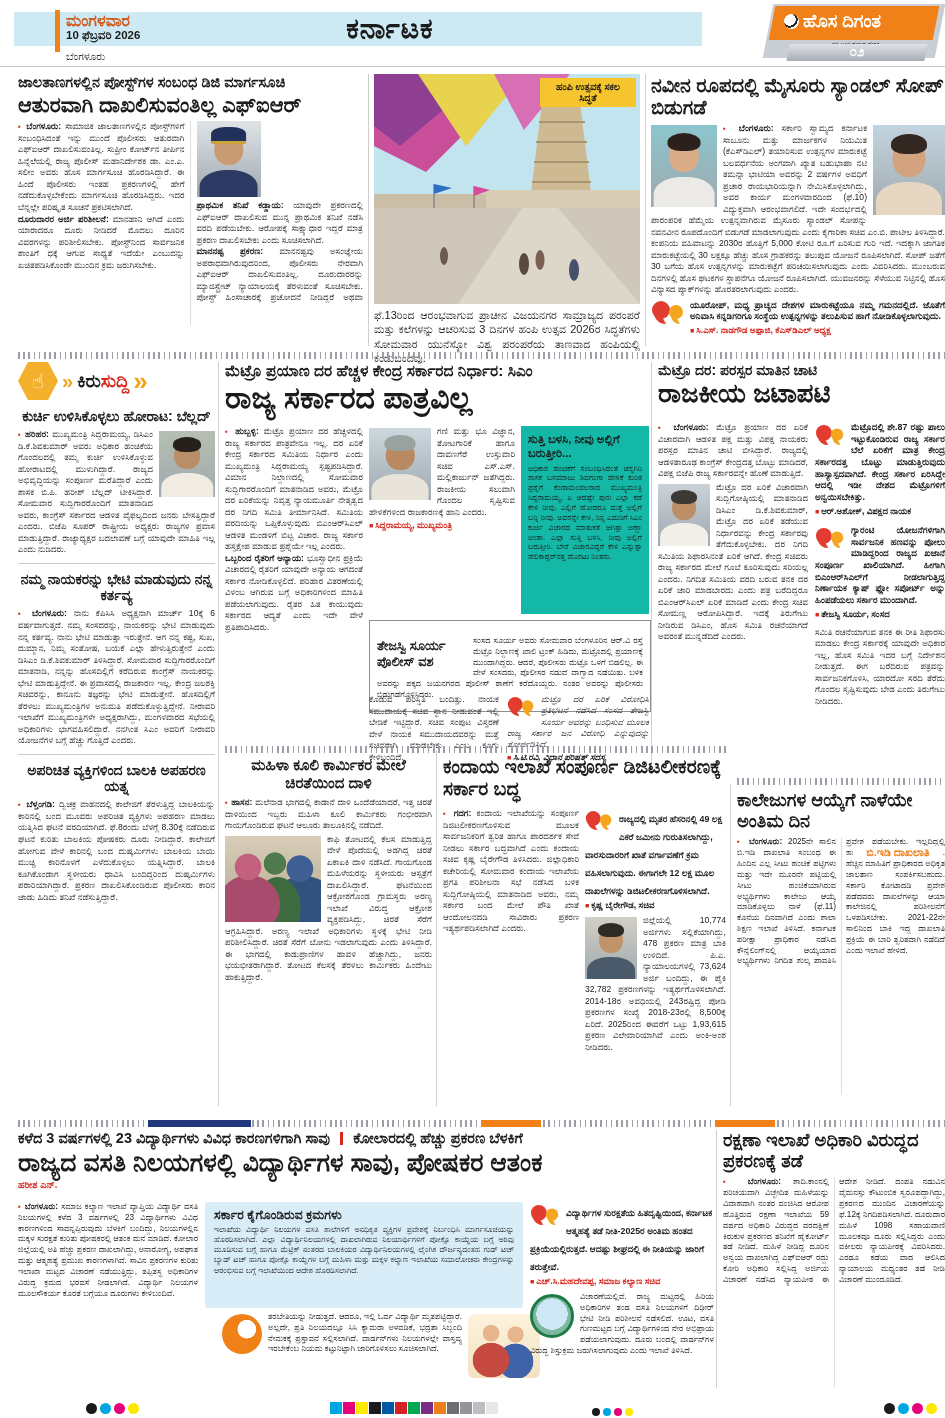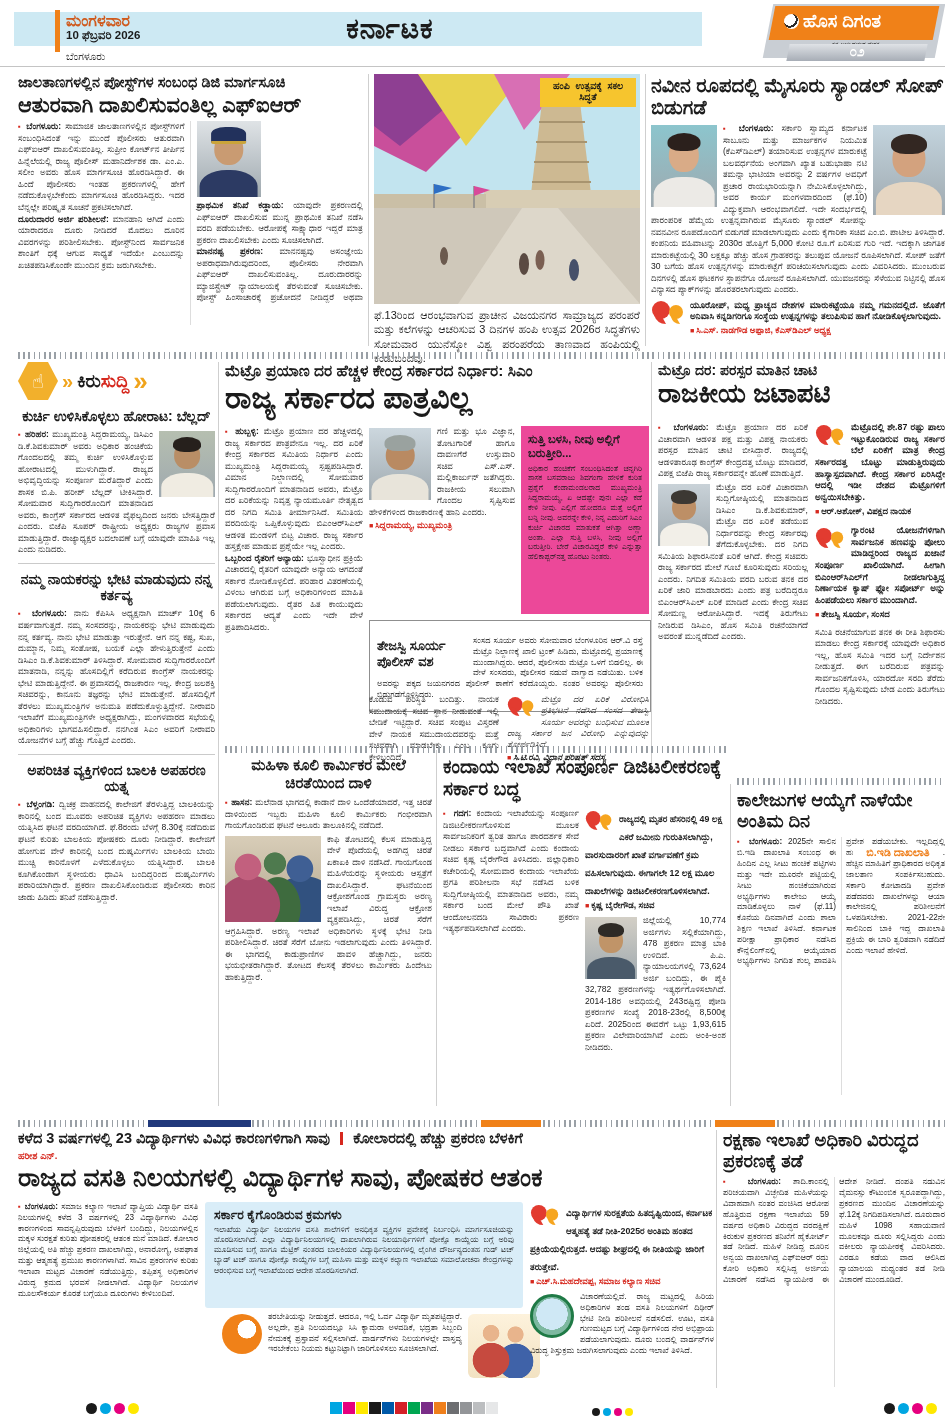--- a/index.html
+++ b/index.html
@@ -28,35 +28,35 @@
     border-radius:50% 50% 46% 46%;background:var(--skin,#c99f78);}
   .portrait::after{content:"";position:absolute;left:50%;bottom:-10%;width:92%;height:46%;transform:translateX(-50%);
     border-radius:46% 46% 0 0;background:var(--shirt,#38466f);}
   .portrait .hair{position:absolute;z-index:2;left:50%;top:10%;width:50%;height:22%;transform:translateX(-50%);
     border-radius:50% 50% 40% 40%;background:var(--hair,#2a211c);}
   .portrait .cap{position:absolute;z-index:3;left:50%;top:8%;width:56%;height:18%;transform:translateX(-50%);
     border-radius:40% 40% 8% 8%;background:#22315c;border-bottom:3px solid #caa43a;}
   .fl{float:left;margin:2px 6px 2px 0;}
   .fr{float:right;margin:2px 0 2px 6px;}
   
-  .pinkbox{background:#ec4899;padding:7px 7px;}
+  .pinkbox{background:#14b8a6;padding:7px 7px;}
   .bluebox{background:#d9edf8;padding:6px 9px;border-radius:3px;}
   .borderbox{border:1px solid #8f8f8f;padding:15px 7px;}
   
   .hex{width:40px;height:38px;background:#f2b02c;clip-path:polygon(25% 0,75% 0,100% 50%,75% 100%,25% 100%,0 50%);
        display:flex;align-items:center;justify-content:center;color:#fff;font-size:19px;}
   .chev{color:#f0a41c;font-weight:bold;}
   .itemhead{font-size:14px;font-weight:bold;text-align:center;line-height:1.2;}
   .itemdiv{border-top:1px solid #cacaca;margin:7px 0;}
   
   .logo-skew{transform:skewX(-11deg);}
   .sun-icon{display:inline-block;width:15px;height:15px;border-radius:50%;vertical-align:-2px;
     background:radial-gradient(circle at 38% 38%,#fff 0 45%,#2b2b2b 46% 60%,#fff 61%);margin-right:4px;}
   .tagbox{background:#f6c52e;color:#161616;font-size:9.5px;font-weight:bold;text-align:center;
-    line-height:1.2;padding:3px 6px;font-family:Liberation Mono, monospace;}
+    line-height:1.2;padding:3px 6px;}
   .qtext{font-size:8.5px;line-height:1.33;text-align:justify;}
   .qbold{font-weight:bold;font-size:8.8px;}
   .stamp{width:40px;height:40px;border-radius:50%;background:radial-gradient(circle at 62% 38%,#ffffff 0 26%,#f08118 27%);}
   .crest{width:38px;height:38px;border-radius:50%;border:3px solid #1f7a46;
     background:radial-gradient(circle at 50% 45%,#cfe8f5 0 55%,#7db8a0 56%);}
   .dots i{display:inline-block;border-radius:50%;margin-right:3px;}
   .sqs i{display:inline-block;margin-right:1px;}
   .caption{font-size:11px;line-height:1.3;text-align:justify;}
   .subh{font-weight:bold;}
 </style>
@@ -332,22 +332,22 @@
   <div class="seg" style="left:148px;top:1120px;width:103px;background:#20387b;"></div>
   <div class="seg" style="left:481px;top:1120px;width:60px;background:#f08118;"></div>
   <div class="seg" style="left:715px;top:1120px;width:60px;background:#f08118;"></div>
 
   <div class="abs" style="left:18px;top:1130px;width:696px;height:264px;">
     <div class="kicker" style="font-size:14.5px;">
       <span>ಕಳೆದ 3 ವರ್ಷಗಳಲ್ಲಿ 23 ವಿದ್ಯಾರ್ಥಿಗಳು ವಿವಿಧ ಕಾರಣಗಳಿಗಾಗಿ ಸಾವು</span>
       <i style="display:inline-block;width:3px;height:13px;background:#d6281e;margin:0 6px;vertical-align:-2px;"></i>
       <span>ಕೋಲಾರದಲ್ಲಿ ಹೆಚ್ಚು ಪ್ರಕರಣ ಬೆಳಕಿಗೆ</span>
     </div>
+    <div class="b" style="font-size:25px;line-height:1.08;margin-top:2px;">ರಾಜ್ಯದ ವಸತಿ ನಿಲಯಗಳಲ್ಲಿ ವಿದ್ಯಾರ್ಥಿಗಳ ಸಾವು, ಪೋಷಕರ ಆತಂಕ</div>
     <div class="b red" style="font-size:9.5px;margin-top:3px;">ಹರೀಶ ಎನ್.</div>
-    <div class="b" style="font-size:25px;line-height:1.08;margin-top:2px;">ರಾಜ್ಯದ ವಸತಿ ನಿಲಯಗಳಲ್ಲಿ ವಿದ್ಯಾರ್ಥಿಗಳ ಸಾವು, ಪೋಷಕರ ಆತಂಕ</div>
     <div class="abs body-xs ov" style="left:0;top:72px;width:180px;height:192px;">
       <span class="dl">ಬೆಂಗಳೂರು:</span>
       <span>ಸಮಾಜ ಕಲ್ಯಾಣ ಇಲಾಖೆ ವ್ಯಾಪ್ತಿಯ ವಿದ್ಯಾರ್ಥಿ ವಸತಿ ನಿಲಯಗಳಲ್ಲಿ ಕಳೆದ 3 ವರ್ಷಗಳಲ್ಲಿ 23 ವಿದ್ಯಾರ್ಥಿಗಳು ವಿವಿಧ ಕಾರಣಗಳಿಂದ ಸಾವನ್ನಪ್ಪಿರುವುದು ಬೆಳಕಿಗೆ ಬಂದಿದ್ದು, ನಿಲಯಗಳಲ್ಲಿನ ಮಕ್ಕಳ ಸುರಕ್ಷತೆ ಕುರಿತು ಪೋಷಕರಲ್ಲಿ ಆತಂಕ ಮನೆ ಮಾಡಿದೆ. ಕೋಲಾರ ಜಿಲ್ಲೆಯಲ್ಲಿ ಅತಿ ಹೆಚ್ಚು ಪ್ರಕರಣ ದಾಖಲಾಗಿದ್ದು, ಅನಾರೋಗ್ಯ, ಅಪಘಾತ ಮತ್ತು ಆತ್ಮಹತ್ಯೆ ಪ್ರಮುಖ ಕಾರಣಗಳಾಗಿವೆ. ಸಾವಿನ ಪ್ರಕರಣಗಳ ಕುರಿತು ಇಲಾಖಾ ಮಟ್ಟದ ವಿಚಾರಣೆ ನಡೆಯುತ್ತಿದ್ದು, ತಪ್ಪಿತಸ್ಥ ಅಧಿಕಾರಿಗಳ ವಿರುದ್ಧ ಕ್ರಮದ ಭರವಸೆ ನೀಡಲಾಗಿದೆ. ವಿದ್ಯಾರ್ಥಿ ನಿಲಯಗಳ ಮೂಲಸೌಕರ್ಯ ಕೊರತೆ ಬಗ್ಗೆಯೂ ದೂರುಗಳು ಕೇಳಿಬಂದಿವೆ.</span>
     </div>
     <div class="abs bluebox ov" style="left:187px;top:72px;width:300px;height:94px;">
       <div class="b" style="font-size:12.5px;">ಸರ್ಕಾರ ಕೈಗೊಂಡಿರುವ ಕ್ರಮಗಳು</div>
       <div style="font-size:7.8px;line-height:1.3;text-align:justify;margin-top:2px;">ಇಲಾಖೆಯ ವಿದ್ಯಾರ್ಥಿ ನಿಲಯಗಳ ವಸತಿ ಶಾಲೆಗಳಿಗೆ ಅನಧಿಕೃತ ವ್ಯಕ್ತಿಗಳ ಪ್ರವೇಶಕ್ಕೆ ನಿರ್ಬಂಧಿಸಿ ಮಾರ್ಗಸೂಚಿಯನ್ನು ಹೊರಡಿಸಲಾಗಿದೆ. ಎಲ್ಲಾ ವಿದ್ಯಾರ್ಥಿನಿಲಯಗಳಲ್ಲಿ ದಾಖಲಾಗಿರುವ ನಿಲಯಾರ್ಥಿಗಳಿಗೆ ಪೋಕ್ಸೊ ಕಾಯ್ದೆಯ ಬಗ್ಗೆ ಅರಿವು ಮೂಡಿಸುವ ಬಗ್ಗೆ ಹಾಗೂ ಮೆಟ್ರಿಕ್ ನಂತರದ ಬಾಲಕಿಯರ ವಿದ್ಯಾರ್ಥಿನಿಲಯಗಳಲ್ಲಿ ಲೈಂಗಿಕ ದೌರ್ಜನ್ಯದಂತಹ ಗುಡ್ ಟಚ್ ಬ್ಯಾಡ್ ಟಚ್ ಹಾಗೂ ಪೋಕ್ಸೊ ಕಾಯ್ದೆಗಳ ಬಗ್ಗೆ ಮಹಿಳಾ ಮತ್ತು ಮಕ್ಕಳ ಕಲ್ಯಾಣ ಇಲಾಖೆಯ ಸಮಾಲೋಚನಾ ಕೇಂದ್ರಗಳನ್ನು ಆರಂಭಿಸುವ ಬಗ್ಗೆ ಇಲಾಖೆಯಿಂದ ಆದೇಶ ಹೊರಡಿಸಲಾಗಿದೆ.</div>
     </div>
     <div class="abs body-xs ov" style="left:204px;top:182px;width:318px;height:82px;">
       <span class="stamp fl" style="display:block;"></span>

